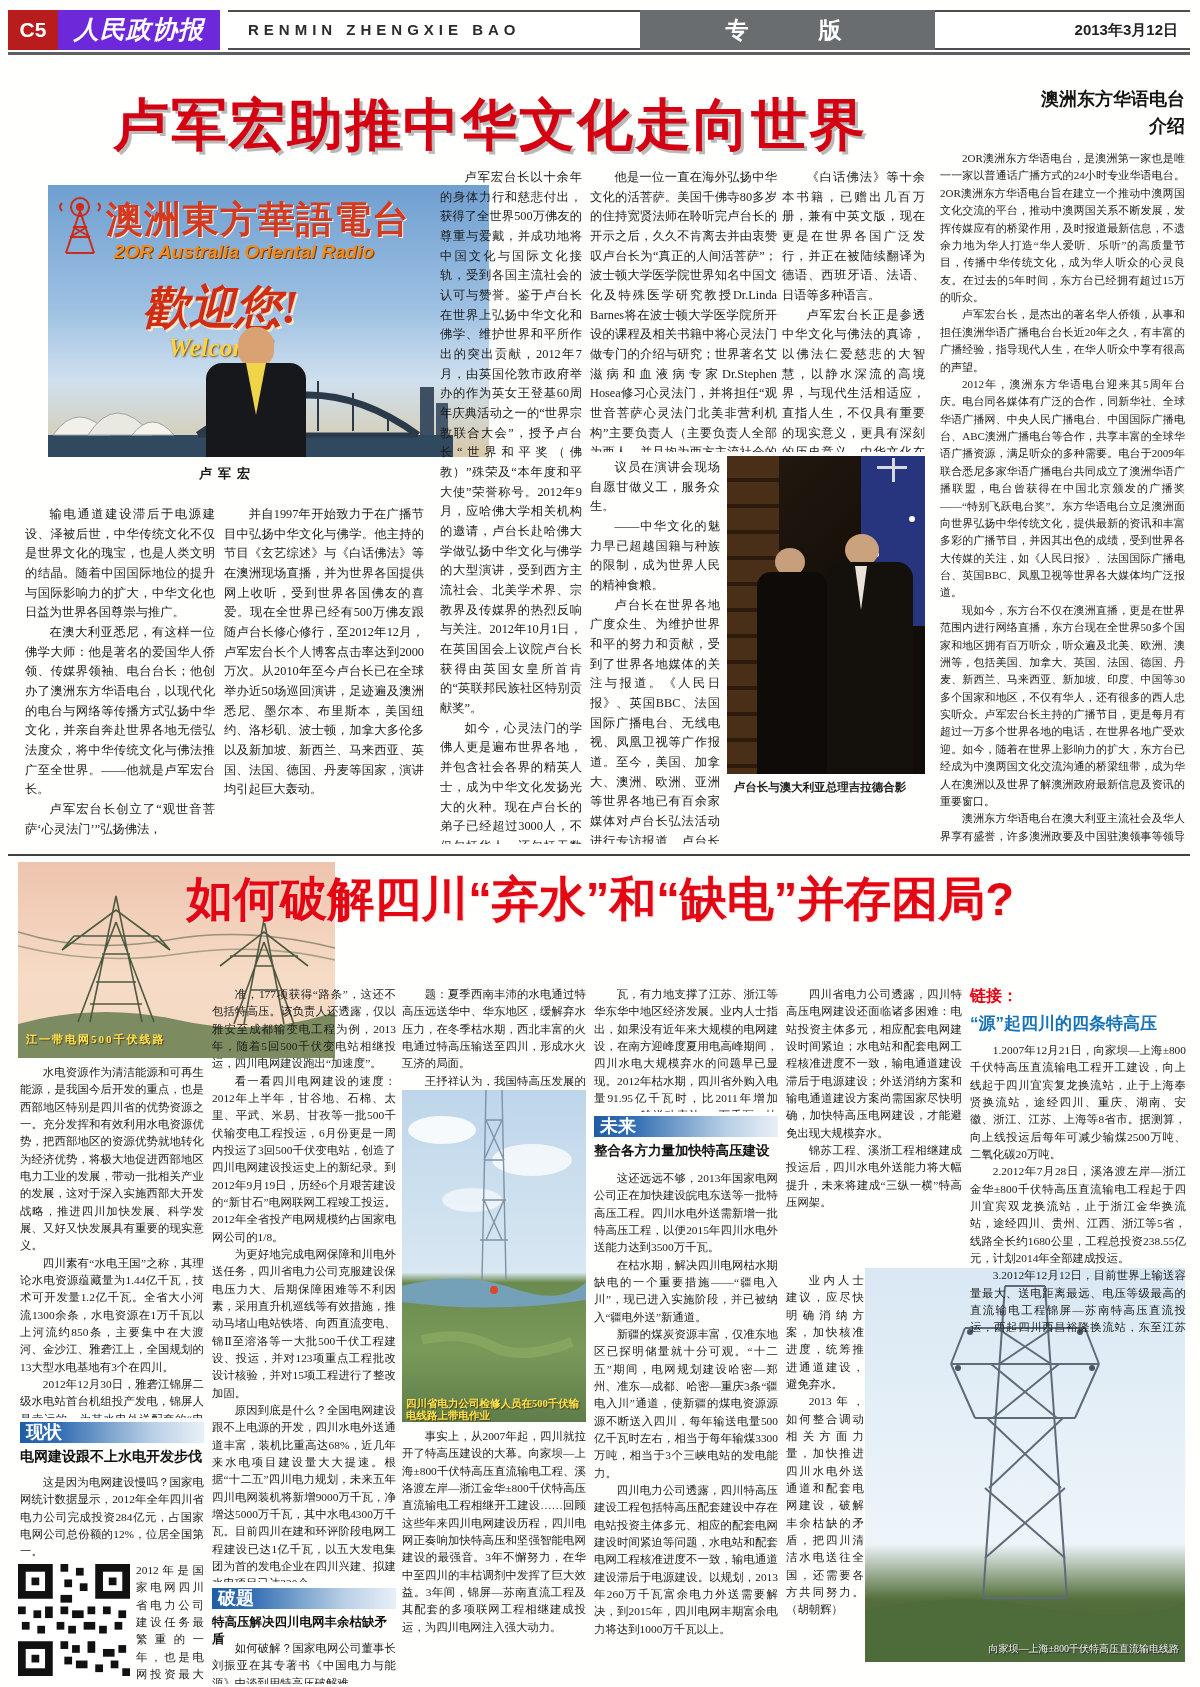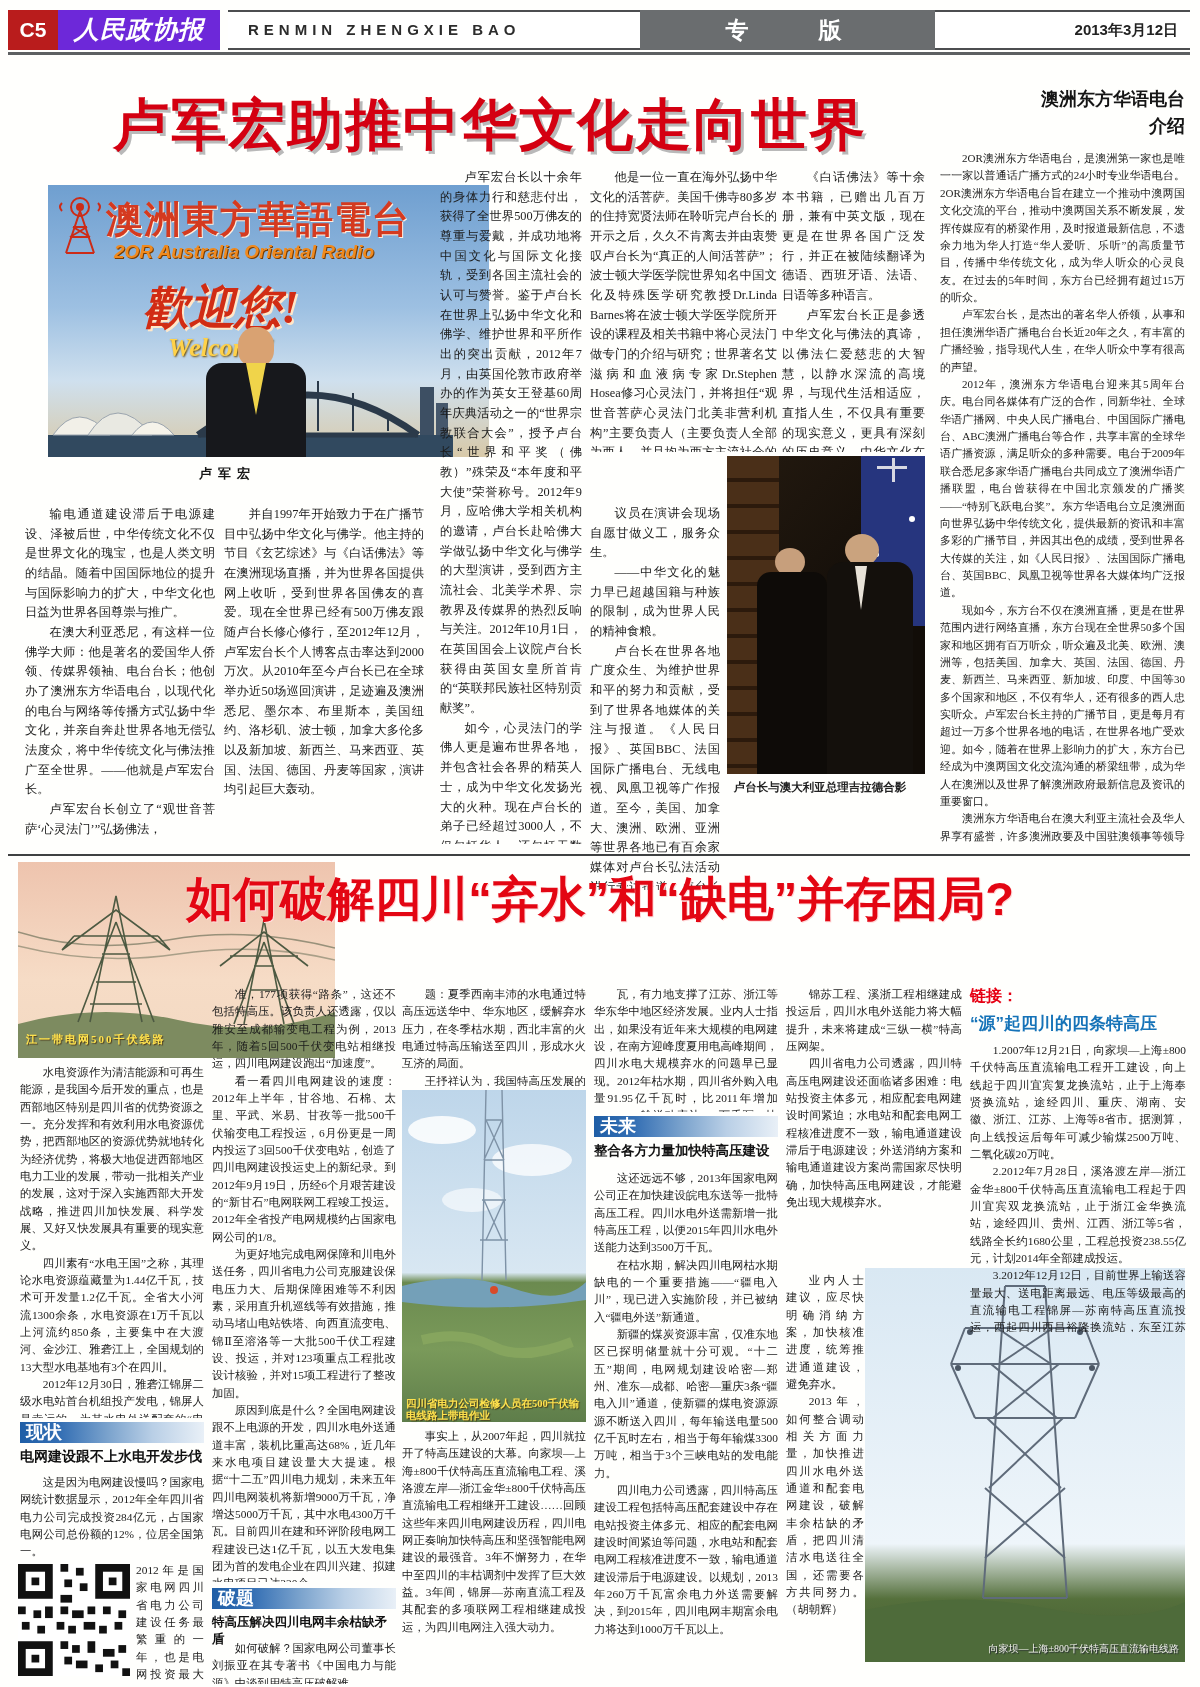--- a/index.html
+++ b/index.html
@@ -73,21 +73,21 @@
   <div class="abs txt a1col" style="left:224px;top:505px;width:200px;height:340px;">
       <p class="para">并自1997年开始致力于在广播节目中弘扬中华文化与佛学。他主持的节目《玄艺综述》与《白话佛法》等在澳洲现场直播，并为世界各国提供网上收听，受到世界各国佛友的喜爱。现在全世界已经有500万佛友跟随卢台长修心修行，至2012年12月，卢军宏台长个人博客点击率达到2000万次。从2010年至今卢台长已在全球举办近50场巡回演讲，足迹遍及澳洲悉尼、墨尔本、布里斯本，美国纽约、洛杉矶、波士顿，加拿大多伦多以及新加坡、新西兰、马来西亚、英国、法国、德国、丹麦等国家，演讲均引起巨大轰动。</p>
     </div>
   <div class="abs txt a1col" style="left:440px;top:168px;width:142px;height:676px;">
       <p class="para">卢军宏台长以十余年的身体力行和慈悲付出，获得了全世界500万佛友的尊重与爱戴，并成功地将中国文化与国际文化接轨，受到各国主流社会的认可与赞誉。鉴于卢台长在世界上弘扬中华文化和佛学、维护世界和平所作出的突出贡献，2012年7月，由英国伦敦市政府举办的作为英女王登基60周年庆典活动之一的“世界宗教联合大会”，授予卢台长“世界和平奖（佛教）”殊荣及“本年度和平大使”荣誉称号。2012年9月，应哈佛大学相关机构的邀请，卢台长赴哈佛大学做弘扬中华文化与佛学的大型演讲，受到西方主流社会、北美学术界、宗教界及传媒界的热烈反响与关注。2012年10月1日，在英国国会上议院卢台长获得由英国女皇所首肯的“英联邦民族社区特别贡献奖”。</p>
       <p class="para">如今，心灵法门的学佛人更是遍布世界各地，并包含社会各界的精英人士，成为中华文化发扬光大的火种。现在卢台长的弟子已经超过3000人，不仅包括华人，还包括无数西人，有商界精英、政府议员、专家学者教授，也有平民百姓，还有几十名寺庙住持法师拜卢台长为老师。</p>
     </div>
   <div class="abs txt a1col" style="left:590px;top:168px;width:187px;height:284px;">
       <p class="para">他是一位一直在海外弘扬中华文化的活菩萨。美国千佛寺80多岁的住持宽贤法师在聆听完卢台长的开示之后，久久不肯离去并由衷赞叹卢台长为“真正的人间活菩萨”；波士顿大学医学院世界知名中国文化及特殊医学研究教授Dr.Linda Barnes将在波士顿大学医学院所开设的课程及相关书籍中将心灵法门做专门的介绍与研究；世界著名艾滋病和血液病专家Dr.Stephen Hosea修习心灵法门，并将担任“观世音菩萨心灵法门北美非营利机构”主要负责人（主要负责人全部为西人，并且均为西方主流社会的专家学者）；更有世界顶尖的医学专家、新西兰著名国会</p>
     </div>
-  <div class="abs txt a1col" style="left:590px;top:458px;width:130px;height:386px;margin-top:46px;">
+  <div class="abs txt a1col" style="left:590px;top:458px;width:130px;height:386px;">
       <p class="para">议员在演讲会现场自愿甘做义工，服务众生。</p>
       <p class="para">——中华文化的魅力早已超越国籍与种族的限制，成为世界人民的精神食粮。</p>
       <p class="para">卢台长在世界各地广度众生、为维护世界和平的努力和贡献，受到了世界各地媒体的关注与报道。《人民日报》、英国BBC、法国国际广播电台、无线电视、凤凰卫视等广作报道。至今，美国、加拿大、澳洲、欧洲、亚洲等世界各地已有百余家媒体对卢台长弘法活动进行专访报道。卢台长撰写的</p>
     </div>
   <div class="abs txt a1col" style="left:782px;top:168px;width:143px;height:284px;">
       <p class="para">《白话佛法》等十余本书籍，已赠出几百万册，兼有中英文版，现在更是在世界各国广泛发行，并正在被陆续翻译为德语、西班牙语、法语、日语等多种语言。</p>
       <p class="para">卢军宏台长正是参透中华文化与佛法的真谛，以佛法仁爱慈悲的大智慧，以静水深流的高境界，与现代生活相适应，直指人生，不仅具有重要的现实意义，更具有深刻的历史意义。中华文化在世界范围的传承与弘扬不仅将推动中华民族的兴盛与繁荣，更将促进世界各国文化的交流发展与世界的和平和谐。</p>
     </div>
 
   <div class="abs" style="left:727px;top:456px;width:198px;height:318px;background:linear-gradient(135deg,#241a10 0%,#120d08 60%);overflow:hidden;">
@@ -231,22 +231,22 @@
   <div class="abs secbar sans" style="left:594px;top:1116px;width:184px;">未来</div>
   <div class="abs subhead sans" style="left:594px;top:1142px;width:184px;height:22px;font-size:13.5px;">整合各方力量加快特高压建设</div>
   <div class="abs txt a2col" style="left:594px;top:1170px;width:184px;height:514px;">
       <p class="para">这还远远不够，2013年国家电网公司正在加快建设皖电东送等一批特高压工程。四川水电外送需新增一批特高压工程，以便2015年四川水电外送能力达到3500万千瓦。</p>
       <p class="para">在枯水期，解决四川电网枯水期缺电的一个重要措施——“疆电入川”，现已进入实施阶段，并已被纳入“疆电外送”新通道。</p>
       <p class="para">新疆的煤炭资源丰富，仅准东地区已探明储量就十分可观。“十二五”期间，电网规划建设哈密—郑州、准东—成都、哈密—重庆3条“疆电入川”通道，使新疆的煤电资源源源不断送入四川，每年输送电量500亿千瓦时左右，相当于每年输煤3300万吨，相当于3个三峡电站的发电能力。</p>
       <p class="para">四川电力公司透露，四川特高压建设工程包括特高压配套建设中存在电站投资主体多元、相应的配套电网建设时间紧迫等问题，水电站和配套电网工程核准进度不一致，输电通道建设滞后于电源建设。以规划，2013年260万千瓦富余电力外送需要解决，到2015年，四川电网丰期富余电力将达到1000万千瓦以上。</p>
     </div>
 
   <div class="abs txt a2col" style="left:786px;top:986px;width:176px;height:282px;">
+      <p class="para">四川省电力公司透露，四川特高压电网建设还面临诸多困难：电站投资主体多元，相应配套电网建设时间紧迫；水电站和配套电网工程核准进度不一致，输电通道建设滞后于电源建设；外送消纳方案和输电通道建设方案尚需国家尽快明确，加快特高压电网建设，才能避免出现大规模弃水。</p>
       <p class="para">锦苏工程、溪浙工程相继建成投运后，四川水电外送能力将大幅提升，未来将建成“三纵一横”特高压网架。</p>
-      <p class="para">四川省电力公司透露，四川特高压电网建设还面临诸多困难：电站投资主体多元，相应配套电网建设时间紧迫；水电站和配套电网工程核准进度不一致，输电通道建设滞后于电源建设；外送消纳方案和输电通道建设方案尚需国家尽快明确，加快特高压电网建设，才能避免出现大规模弃水。</p>
     </div>
   <div class="abs txt a2col" style="left:786px;top:1272px;width:78px;height:412px;z-index:2;">
       <p class="para">业内人士建议，应尽快明确消纳方案，加快核准进度，统筹推进通道建设，避免弃水。</p>
       <p class="para">2013年，如何整合调动相关方面力量，加快推进四川水电外送通道和配套电网建设，破解丰余枯缺的矛盾，把四川清洁水电送往全国，还需要各方共同努力。（胡朝辉）</p>
     </div>
 
   <div class="abs sans" style="left:970px;top:986px;width:110px;height:22px;font-size:16px;font-weight:bold;color:#e60013;z-index:2;">链接：</div>
   <div class="abs sans" style="left:970px;top:1012px;width:216px;height:24px;font-size:17px;font-weight:bold;color:#1673b8;z-index:2;">“源”起四川的四条特高压</div>
   <div class="abs" style="left:970px;top:1042px;width:216px;height:290px;overflow:hidden;z-index:2;">
     <p class="para txt a2col" style="text-align:justify;">1.2007年12月21日，向家坝—上海±800千伏特高压直流输电工程开工建设，向上线起于四川宜宾复龙换流站，止于上海奉贤换流站，途经四川、重庆、湖南、安徽、浙江、江苏、上海等8省市。据测算，向上线投运后每年可减少输煤2500万吨、二氧化碳20万吨。</p>

